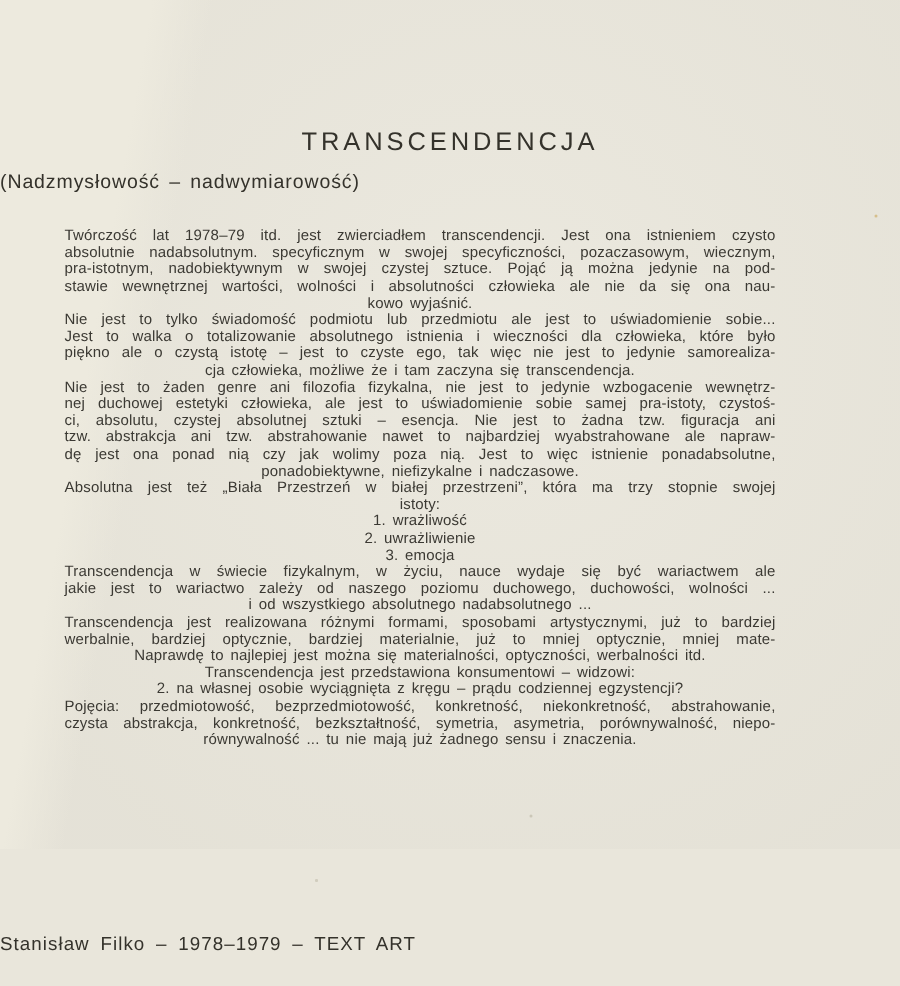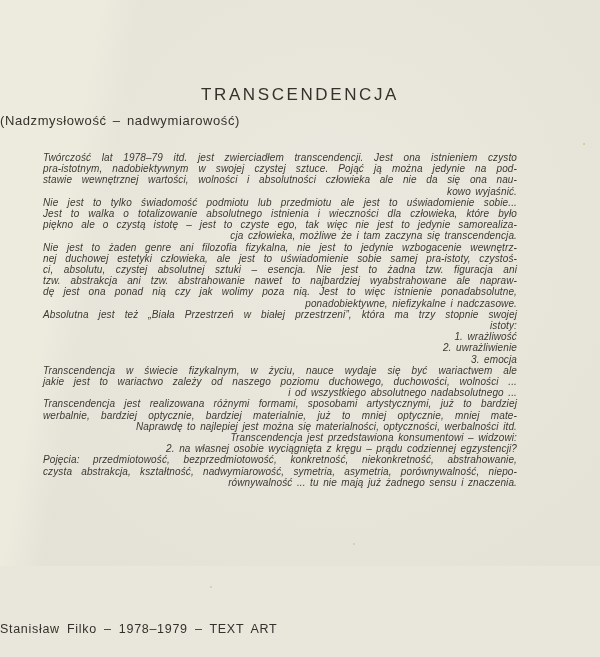--- a/index.html
+++ b/index.html
@@ -42,23 +42,23 @@
   }
   .body-text{
     position:absolute;top:152px;left:43px;width:474px;
     font-size:10px;
     line-height:11.2px;
     font-weight:500;
     letter-spacing:0.12px;
     word-spacing:1.6px;
     color:var(--ink);
   }
-  .line{white-space:normal;font-style:italic;}
+  .line{white-space:normal;}
   .line.j{text-align:justify;text-align-last:justify;}
-  .line.l{text-align:right;}
+  .line.l{text-align:center;}
   .footer{
     position:absolute;top:622px;left:0;width:100%;
     font-size:12.5px;
     font-weight:500;
     letter-spacing:0.7px;
     word-spacing:3px;
     color:var(--ink-dark);
   }
   
   .speck{position:absolute;border-radius:50%;pointer-events:none;}
@@ -67,20 +67,21 @@
   .speck.s3{left:210px;top:586px;width:1.5px;height:1.5px;background:#b9b4a2;opacity:.5;}
 </style>
 </head>
 <body>
 
 <div class="paper">
   <div class="title">TRANSCENDENCJA</div>
   <div class="subtitle">(Nadzmysłowość – nadwymiarowość)</div>
   <div class="body-text">
       <div class="line j">Twórczość lat 1978–79 itd. jest zwierciadłem transcendencji. Jest ona istnieniem czysto</div>
+      <div class="line j">absolutnie nadabsolutnym. specyficznym w swojej specyficzności, pozaczasowym, wiecznym,</div>
       <div class="line j">pra-istotnym, nadobiektywnym w swojej czystej sztuce. Pojąć ją można jedynie na pod-</div>
       <div class="line j">stawie wewnętrznej wartości, wolności i absolutności człowieka ale nie da się ona nau-</div>
       <div class="line l">kowo wyjaśnić.</div>
       <div class="line j">Nie jest to tylko świadomość podmiotu lub przedmiotu ale jest to uświadomienie sobie...</div>
       <div class="line j">Jest to walka o totalizowanie absolutnego istnienia i wieczności dla człowieka, które było</div>
       <div class="line j">piękno ale o czystą istotę – jest to czyste ego, tak więc nie jest to jedynie samorealiza-</div>
       <div class="line l">cja człowieka, możliwe że i tam zaczyna się transcendencja.</div>
       <div class="line j">Nie jest to żaden genre ani filozofia fizykalna, nie jest to jedynie wzbogacenie wewnętrz-</div>
       <div class="line j">nej duchowej estetyki człowieka, ale jest to uświadomienie sobie samej pra-istoty, czystoś-</div>
       <div class="line j">ci, absolutu, czystej absolutnej sztuki – esencja. Nie jest to żadna tzw. figuracja ani</div>
@@ -94,20 +95,20 @@
       <div class="line l">3. emocja</div>
       <div class="line j">Transcendencja w świecie fizykalnym, w życiu, nauce wydaje się być wariactwem ale</div>
       <div class="line j">jakie jest to wariactwo zależy od naszego poziomu duchowego, duchowości, wolności ...</div>
       <div class="line l">i od wszystkiego absolutnego nadabsolutnego ...</div>
       <div class="line j">Transcendencja jest realizowana różnymi formami, sposobami artystycznymi, już to bardziej</div>
       <div class="line j">werbalnie, bardziej optycznie, bardziej materialnie, już to mniej optycznie, mniej mate-</div>
       <div class="line l">Naprawdę to najlepiej jest można się materialności, optyczności, werbalności itd.</div>
       <div class="line l">Transcendencja jest przedstawiona konsumentowi – widzowi:</div>
       <div class="line l">2. na własnej osobie wyciągnięta z kręgu – prądu codziennej egzystencji?</div>
       <div class="line j">Pojęcia: przedmiotowość, bezprzedmiotowość, konkretność, niekonkretność, abstrahowanie,</div>
-      <div class="line j">czysta abstrakcja, kształtność, nadwymiarowość, symetria, asymetria, porównywalność, niepo-</div>
+      <div class="line j">czysta abstrakcja, konkretność, bezkształtność, symetria, asymetria, porównywalność, niepo-</div>
       <div class="line l">równywalność ... tu nie mają już żadnego sensu i znaczenia.</div>
     </div>
   <div class="footer">Stanisław Filko – 1978–1979 – TEXT ART</div>
   <span class="speck s1"></span>
   <span class="speck s2"></span>
   <span class="speck s3"></span>
 </div>
 
 </body></html>

